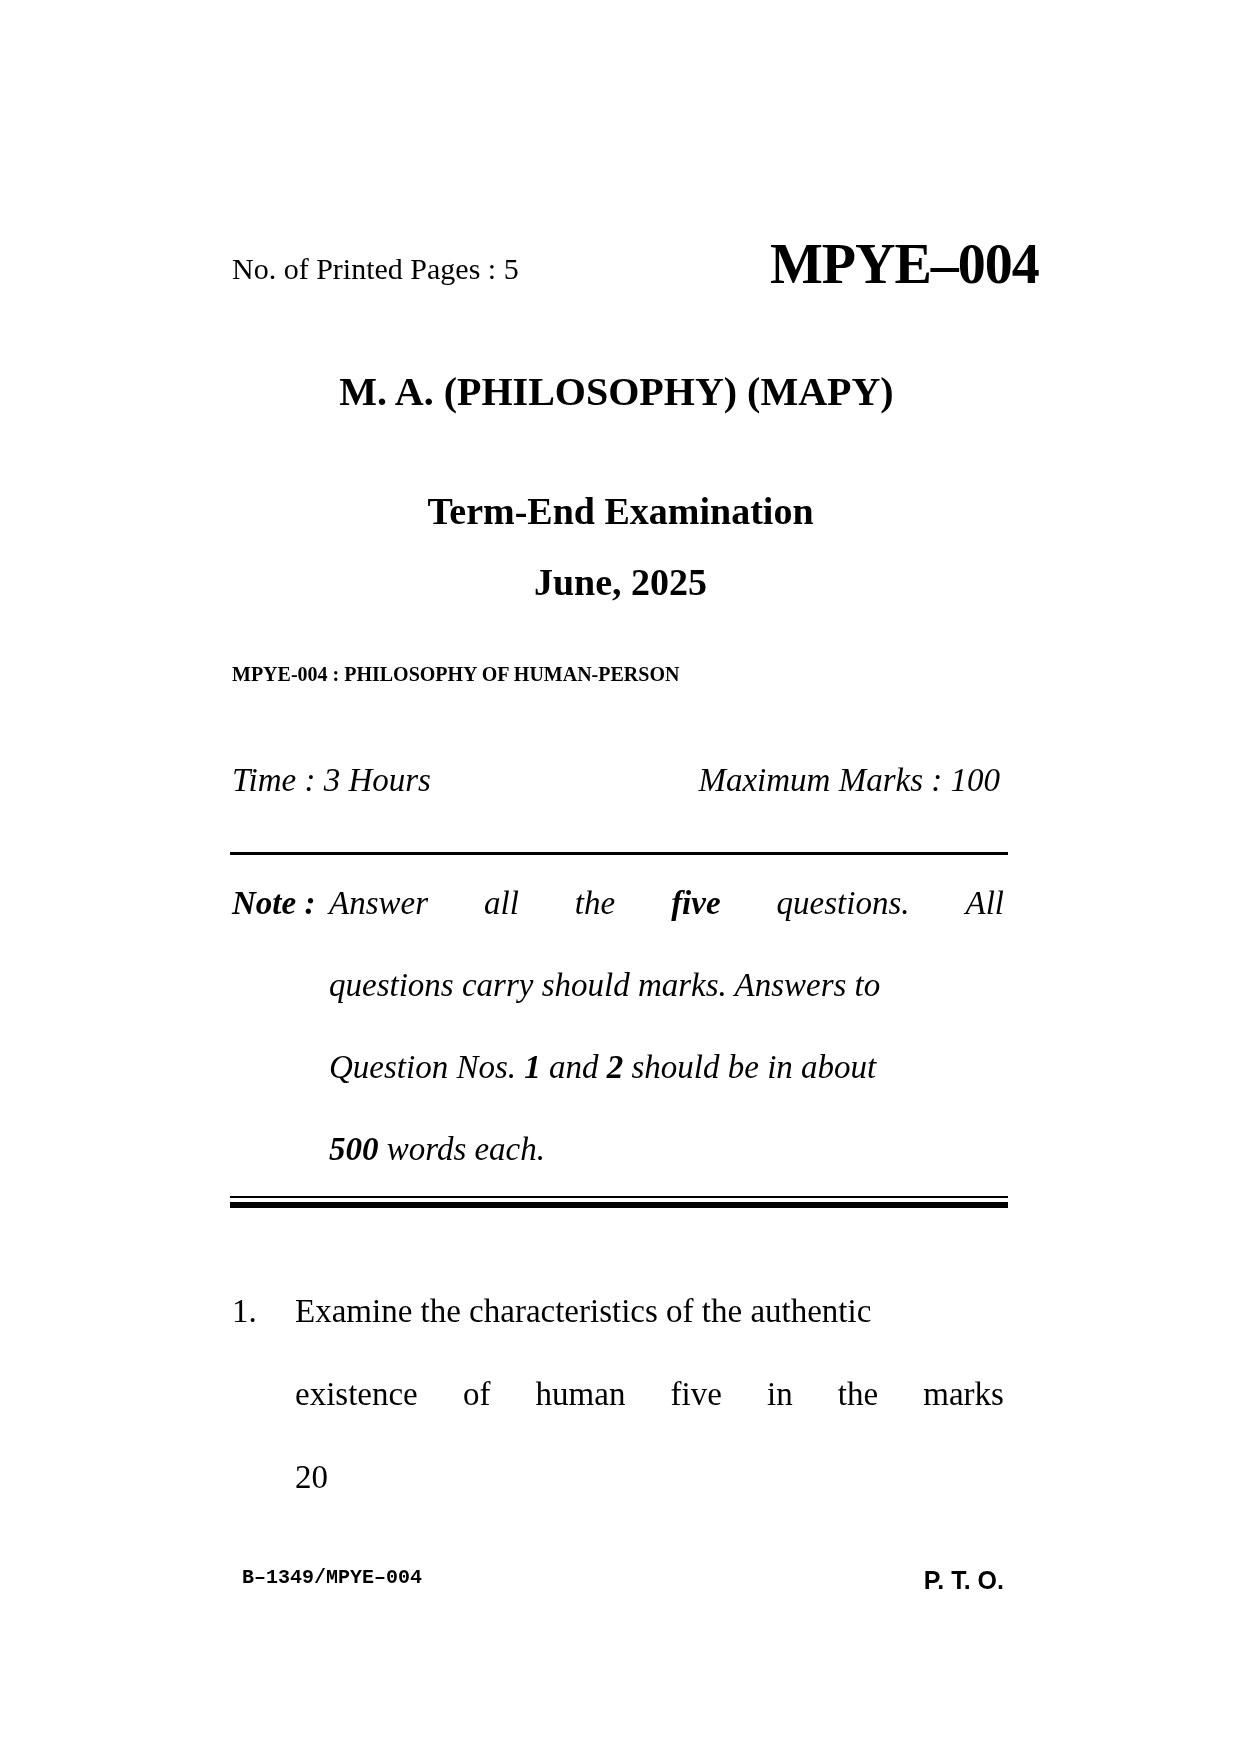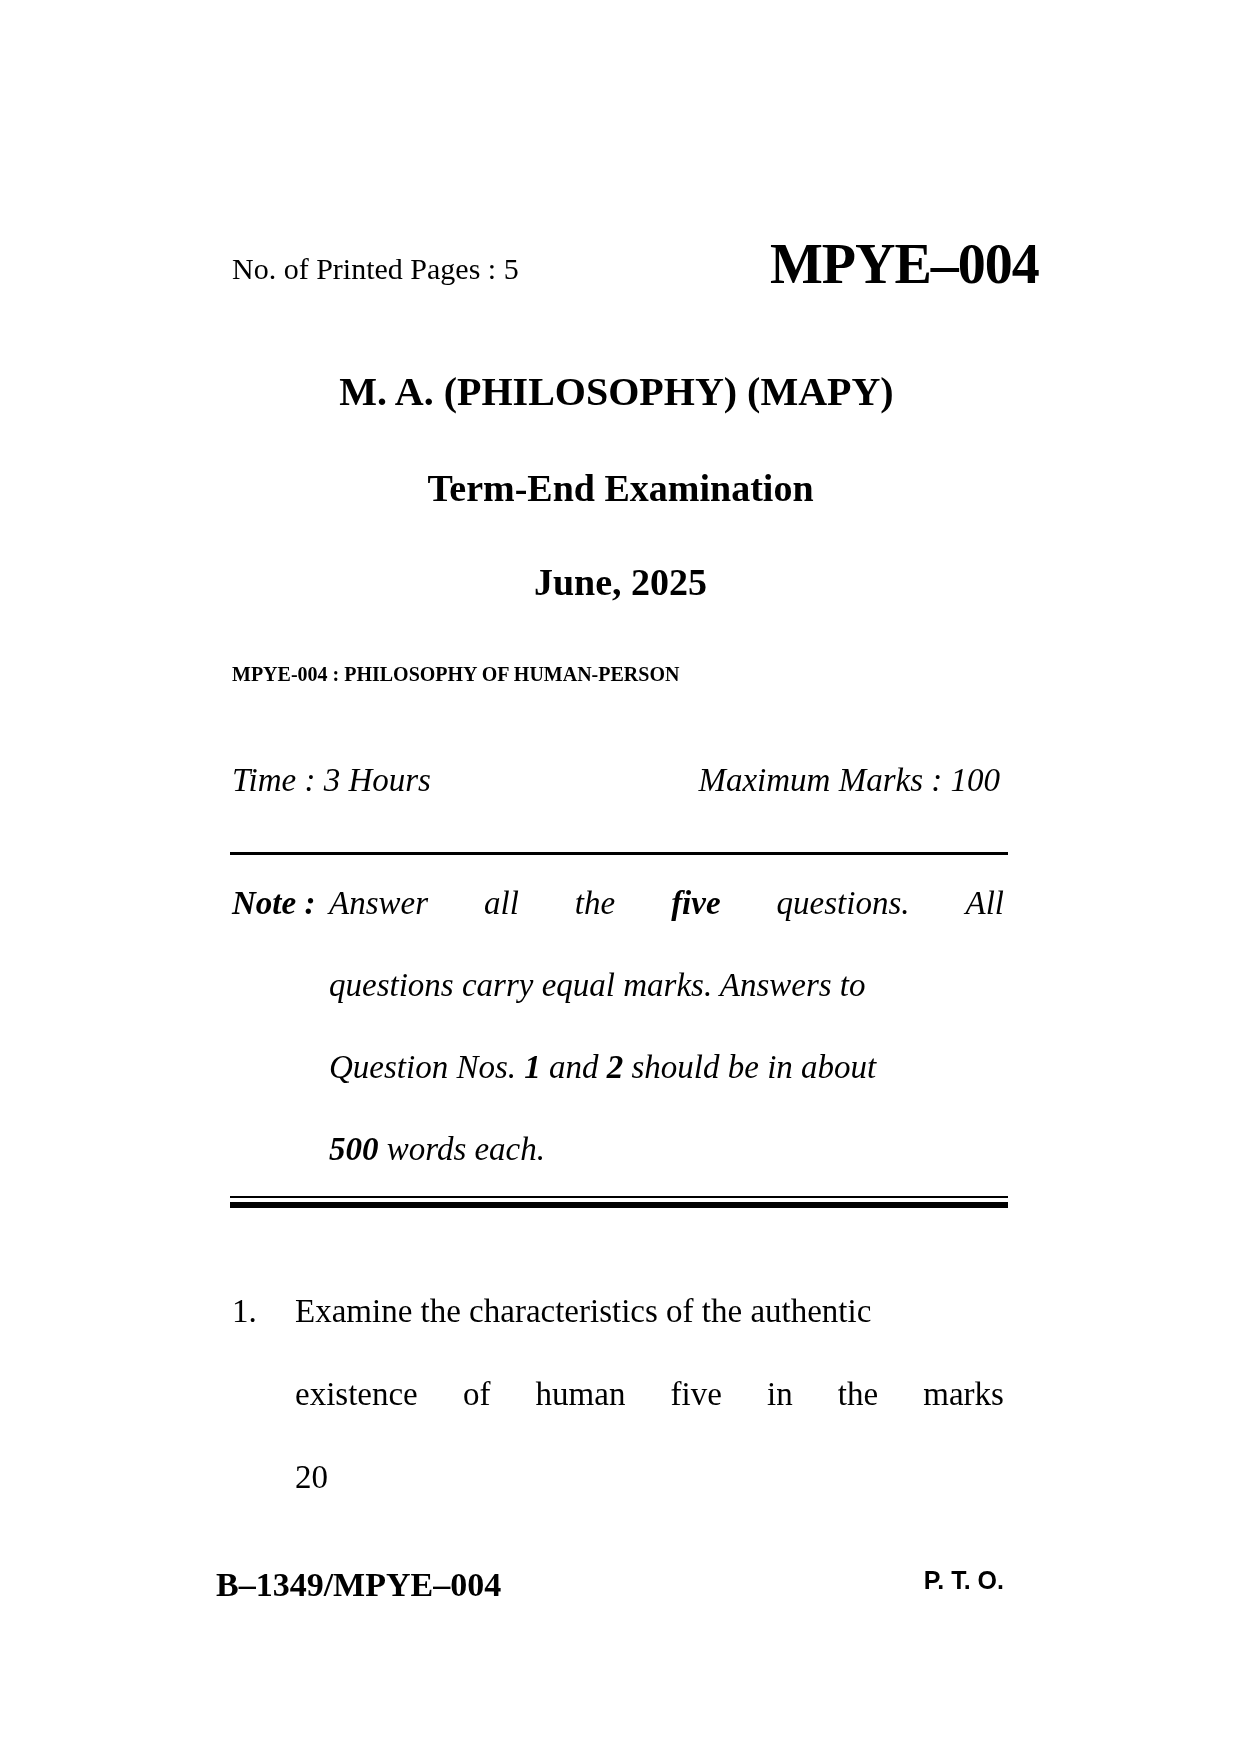--- a/index.html
+++ b/index.html
@@ -4,21 +4,21 @@
 <style>
   html, body { margin: 0; padding: 0; background: #ffffff; }
   body { width: 1241px; height: 1754px; position: relative; overflow: hidden; color: #000; }
   .abs { position: absolute; }
 
   .pages { left: 232px; top: 252px; font-size: 30px; font-family: "Liberation Serif", serif; }
   .code { left: 770px; top: 232px; font-size: 56px; font-weight: bold; font-family: "Liberation Serif", serif; letter-spacing: -1px; }
 
   .center { left: 0; width: 1241px; text-align: center; font-family: "Liberation Serif", serif; font-weight: bold; }
   .prog { top: 368px; font-size: 40px; left: -4px; }
-  .term { top: 466px; font-size: 38px; left: 0; }
+  .term { top: 489px; font-size: 38px; left: 0; }
   .date { top: 560px; font-size: 38px; left: 0; }
 
   .course { left: 232px; top: 663px; font-size: 20px; font-weight: bold; font-family: Liberation Serif, serif; letter-spacing: 0px; }
 
   .time { left: 232px; top: 762px; font-size: 33px; font-style: italic; font-family: "Liberation Serif", serif; }
   .marks { right: 241px; top: 762px; font-size: 33px; font-style: italic; font-family: "Liberation Serif", serif; }
 
   .rule1 { left: 230px; top: 852px; width: 778px; height: 3px; background: #000; }
 
   .note { left: 232px; top: 862px; width: 772px; font-family: "Liberation Serif", serif; font-style: italic; font-size: 33px; line-height: 82px; }
@@ -28,21 +28,21 @@
   .b { font-weight: bold; }
 
   .rule2a { left: 230px; top: 1196px; width: 778px; height: 2px; background: #000; }
   .rule2b { left: 230px; top: 1202px; width: 778px; height: 6px; background: #000; }
 
   .q { left: 232px; top: 1270px; width: 772px; font-family: "Liberation Serif", serif; font-size: 33px; line-height: 83px; }
   .q-num { position: absolute; left: 0; top: 0; }
   .q-body { margin-left: 63px; }
   .q-line { display: flex; justify-content: space-between; }
 
-  .footer-left { left: 216px; top: 1566px; font-size: 34px; font-weight: bold; font-family: Liberation Serif, serif; }
+  .footer-left { left: 242px; top: 1566px; font-size: 20px; font-weight: bold; font-family: Liberation Mono, monospace; }
   .footer-right { right: 237px; top: 1566px; font-size: 25px; font-weight: bold; font-family: "Liberation Sans", sans-serif; }
 </style>
 </head>
 <body>
 
 <div class="abs pages">No. of Printed Pages : 5</div>
 <div class="abs code">MPYE–004</div>
 
 <div class="abs center prog">M. A. (PHILOSOPHY) (MAPY)</div>
 <div class="abs center term">Term-End Examination</div>
@@ -59,21 +59,21 @@
   <span class="note-label">Note :</span>
   <div class="note-body">
     <div class="note-first">
       <span>Answer</span>
       <span>all</span>
       <span>the</span>
       <span class="b">five</span>
       <span>questions.</span>
       <span>All</span>
     </div>
-    <div>questions carry equal marks. Answers to</div>
+    <div>questions carry should marks. Answers to</div>
     <div>
       <span>Question Nos. </span><span class="b">1</span><span> and </span><span class="b">2</span><span> should be in about</span>
     </div>
     <div>
       <span class="b">500</span><span> words each.</span>
     </div>
   </div>
 </div>
 
 <div class="abs rule2a"></div>

